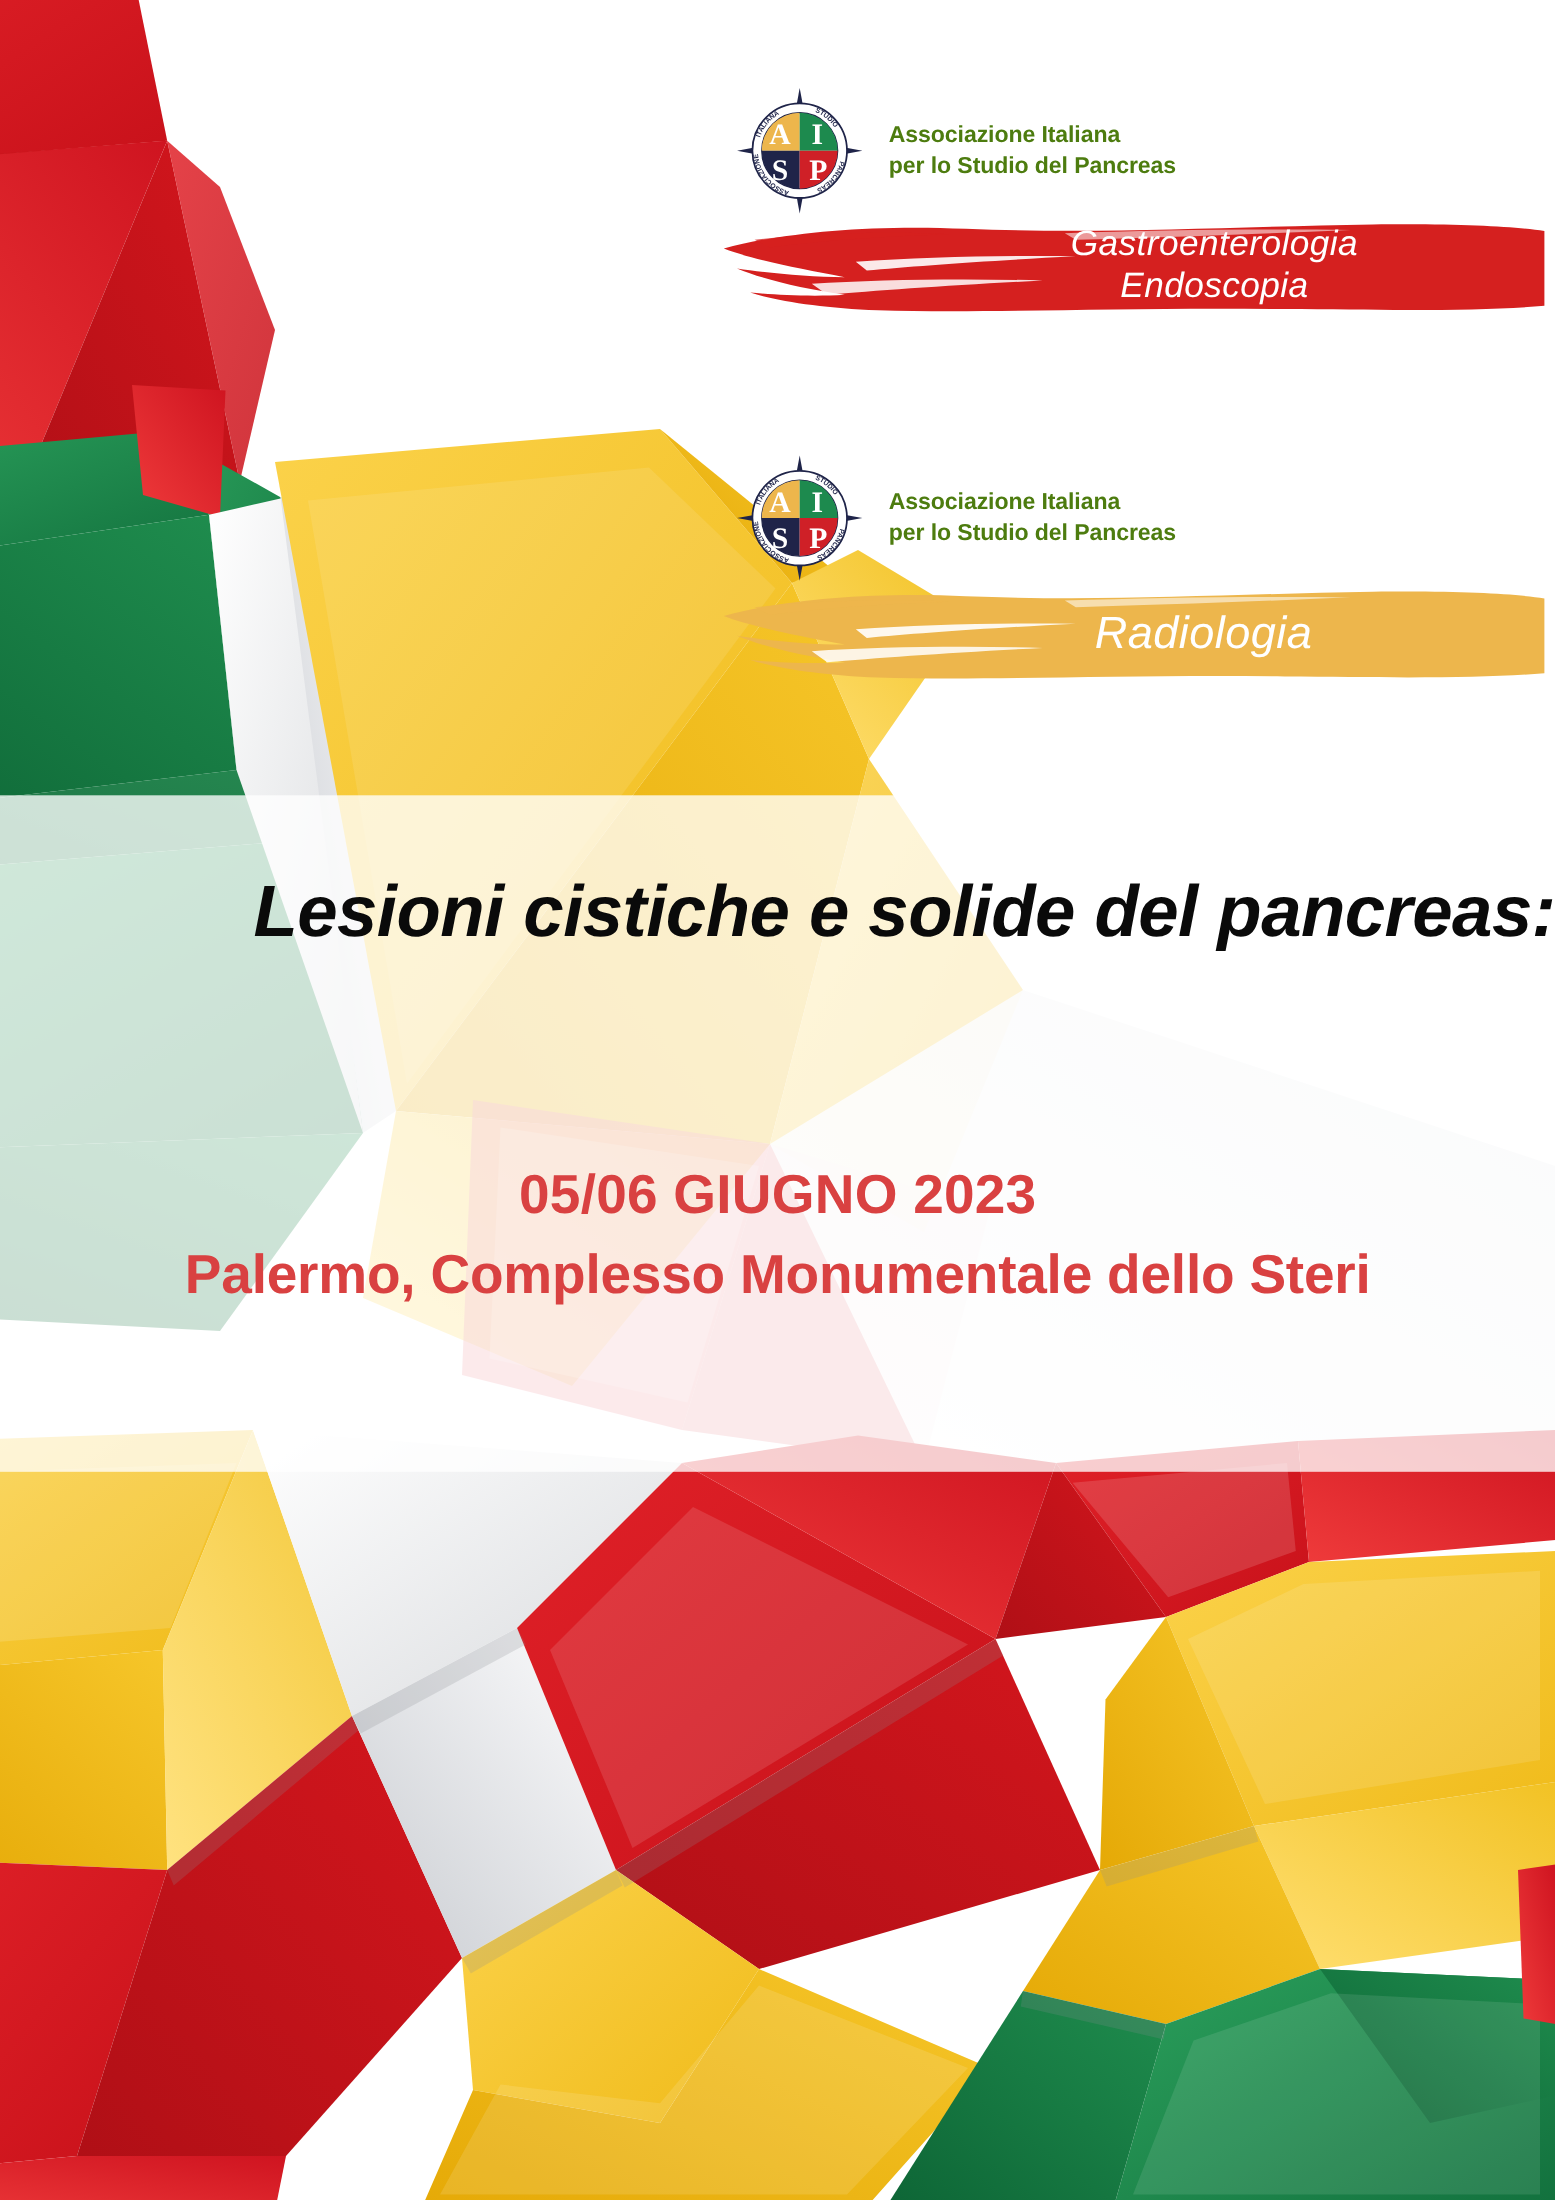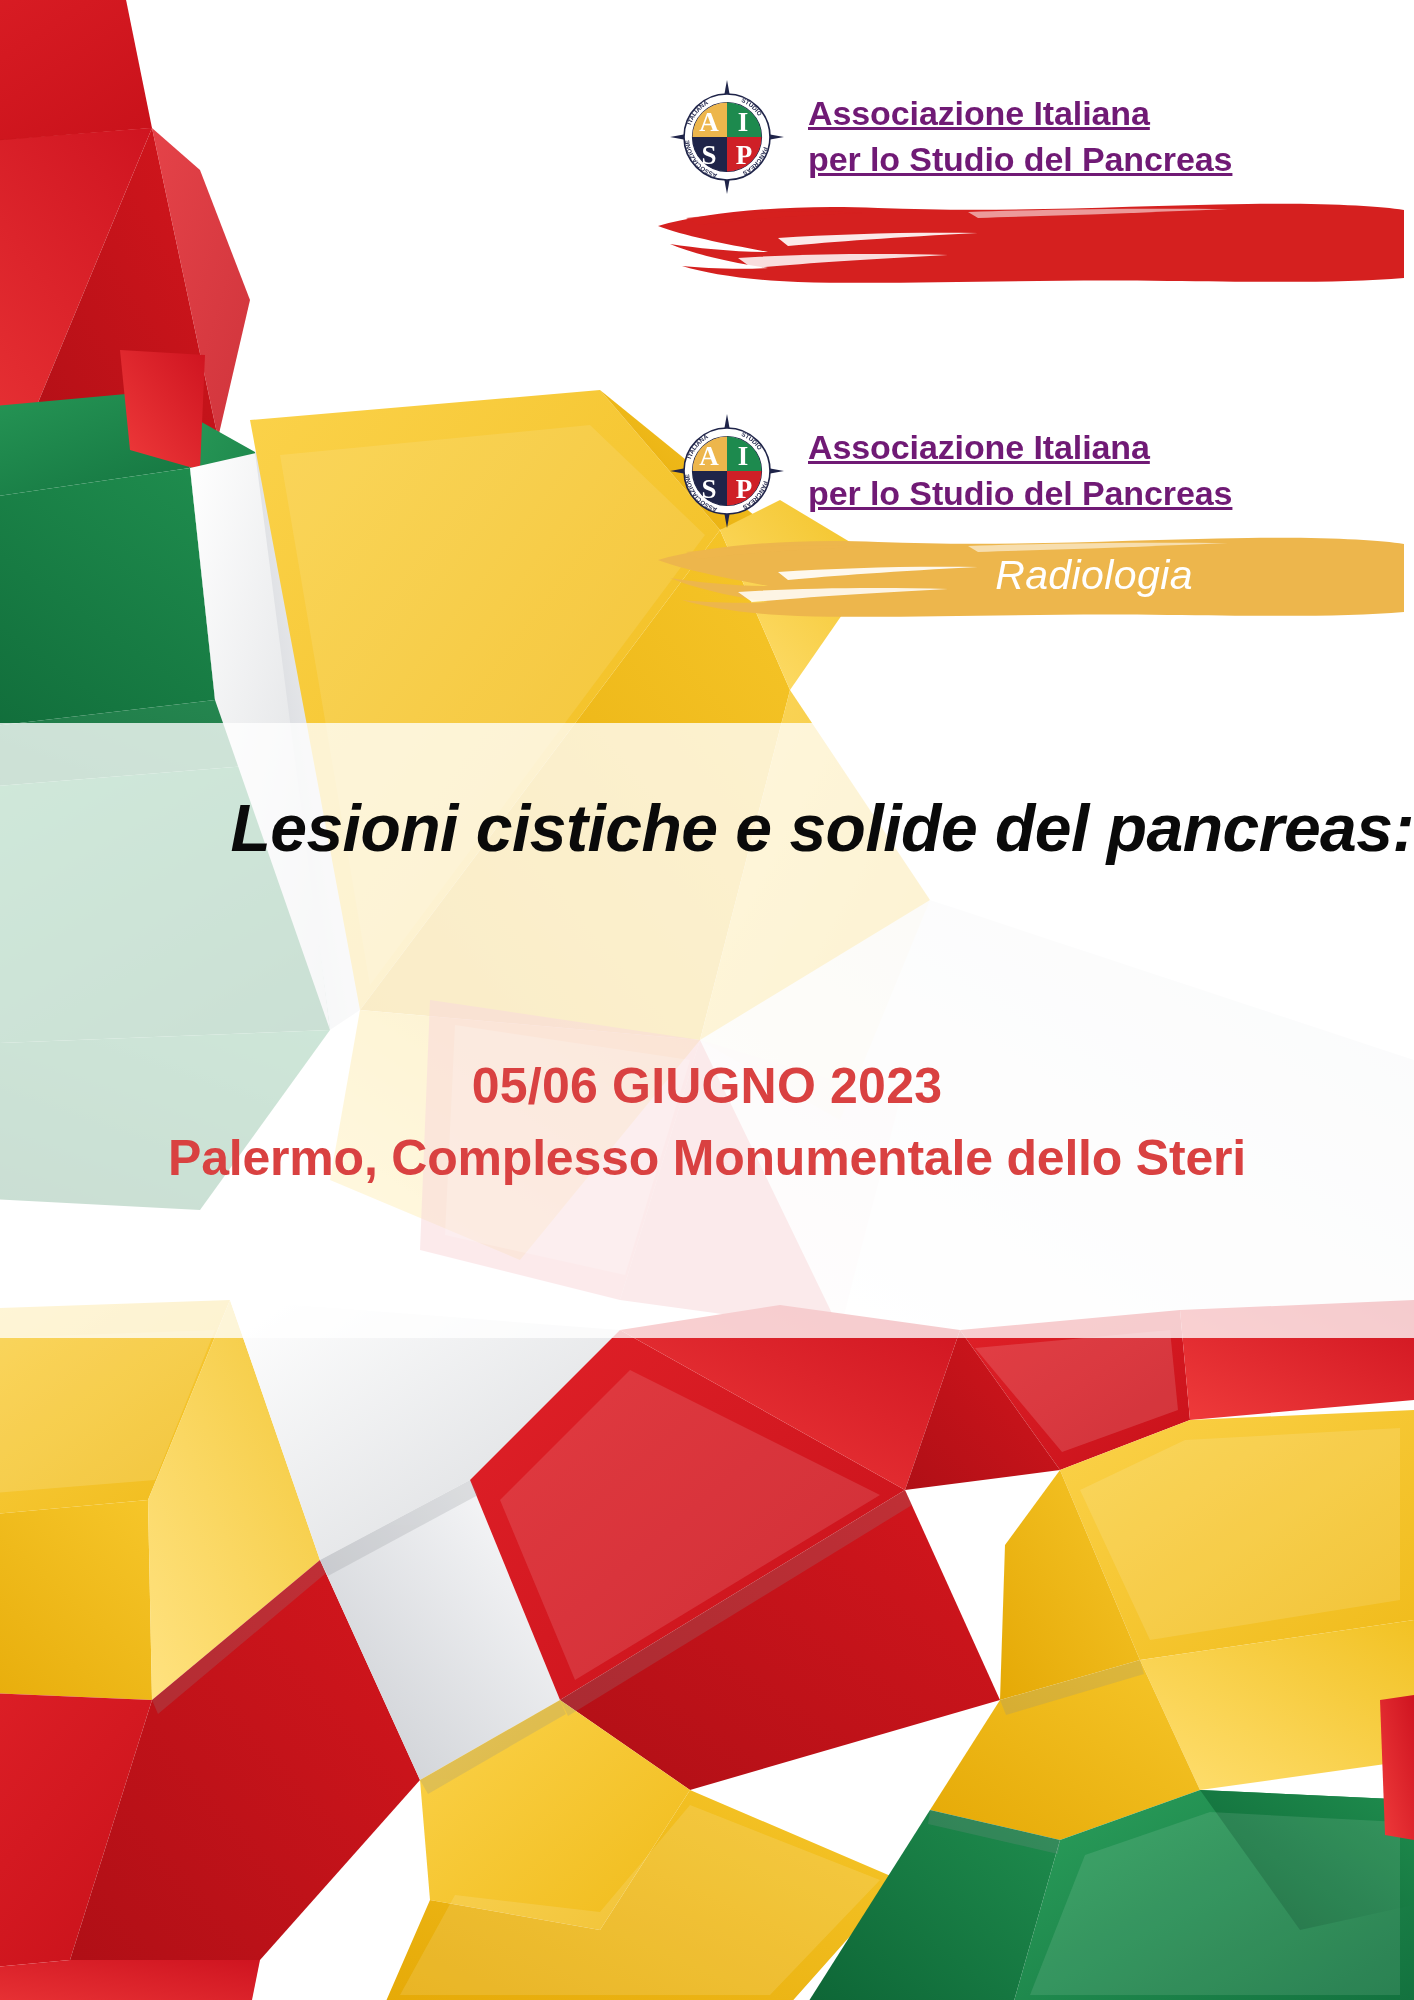--- a/index.html
+++ b/index.html
@@ -53,26 +53,25 @@
   }
   .logo-mark {
     position: relative;
     width: 118px;
     height: 118px;
     flex: 0 0 118px;
   }
   .logo-text {
     font-family: "Liberation Sans", sans-serif;
     font-weight: bold;
-    font-size: 34px;
+    font-size: 21px;
     line-height: 1.34;
-    color: #701a75;
+    color: #4d7c0f;
     letter-spacing: -0.1px;
     white-space: nowrap;
-    text-decoration: underline;
   }
 
   
   .brush-banner {
     position: relative;
     margin-top: -14px;
     width: 760px;
     height: 118px;
   }
   .brush-banner svg { display:block; width:760px; height:118px; }
@@ -332,20 +331,24 @@
     </div>
 
     <div class="brush-banner">
       <svg viewBox="0 0 760 118" xmlns="http://www.w3.org/2000/svg">
         <path d="M10,44 C60,30 140,22 230,26 C360,31 470,24 600,22 C680,21 730,24 756,28 L756,96 C700,101 620,100 520,99 C380,97 250,103 150,100 C100,98 60,92 34,84 C55,86 90,88 120,86 C80,80 46,72 22,62 C48,66 86,70 120,70 C78,62 36,54 10,44 Z" fill="#d5201f"></path>
         <path d="M38,36 C90,30 160,28 215,31 C150,33 96,37 52,43 Z" fill="#d5201f" opacity="0.75"></path>
         <path d="M130,56 C190,52 260,50 330,51 C250,55 182,60 140,64 Z" fill="#ffffff" opacity="0.9"></path>
         <path d="M90,76 C150,72 230,71 300,73 C220,77 150,82 104,86 Z" fill="#ffffff" opacity="0.85"></path>
         <path d="M320,30 C400,27 500,26 580,27 C490,31 400,34 330,36 Z" fill="#ffffff" opacity="0.55"></path>
       </svg>
+      <div class="brush-label" id="brush-label-gastro">
+        <div>Gastroenterologia</div>
+        <div>Endoscopia</div>
+      </div>
     </div>
   </div>
 
   <div class="logo-block" id="logo-block-radio">
     <div class="logo-row">
 
       <div class="logo-mark">
         <svg viewBox="0 0 118 118" xmlns="http://www.w3.org/2000/svg">
           <g fill="#1f2449">
             <polygon points="59,2 66,40 59,52 52,40"></polygon>

